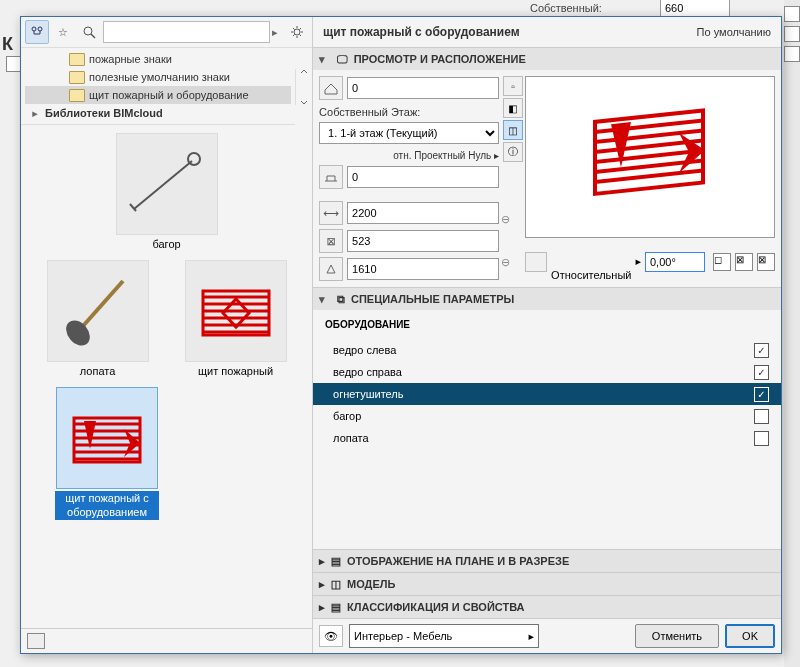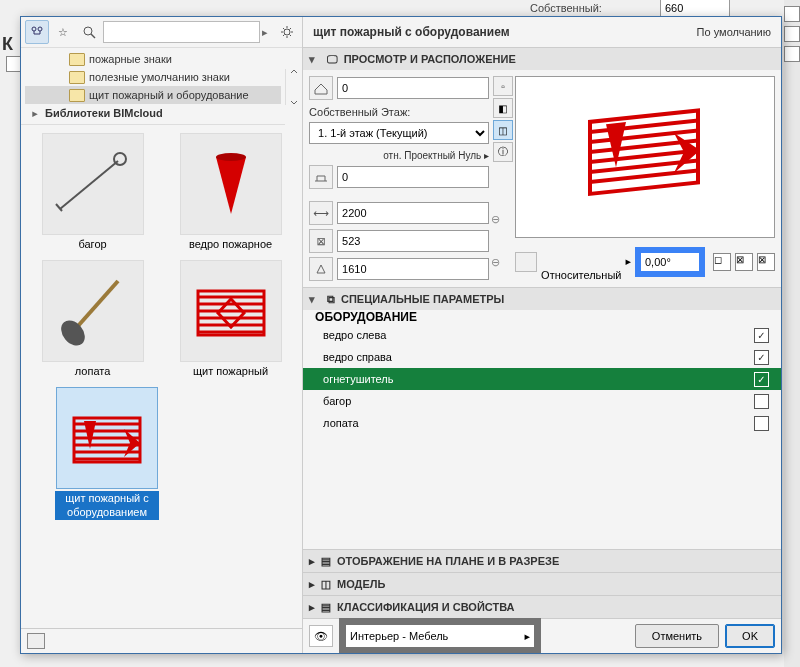--- a/index.html
+++ b/index.html
@@ -91,36 +91,36 @@
 .floor-sel { width:100%; height:22px; border:1px solid #999; background:#fff; font-size:11px; padding:0 4px;}
 .proj-label { font-size:10px; color:#333; text-align:right; margin-top:2px;}
 .link-col { width:14px; display:flex; flex-direction:column; justify-content:center; align-items:center; gap:30px; color:#888;}
 .view-col { width:18px; display:flex; flex-direction:column; gap:2px;}
 .view-btn { width:18px; height:18px; border:1px solid #bbb; background:#f0f0f0; display:flex; align-items:center; justify-content:center; font-size:10px;}
 .view-btn.active { background:#cfe5f7; border-color:#6fa8d8;}
 .preview-box { flex:1; height:170px; border:1px solid #999; background:#fff; display:flex; align-items:center; justify-content:center; position:relative;}
 .angle-row { display:flex; align-items:center; gap:4px; margin-top:4px;}
 .angle-label{ font-size:11px;margin-top:27px;}
 .angle-ic { width:20px; height:18px; border:1px solid #bbb; background:#f0f0f0;}
-.angle-input { width:50px; height:18px; border:6px solid #3b82f6; background:#fff; padding:0 4px; font-size:11px;}
+.angle-input { width:50px; height:18px; border:1px solid #3b82f6; background:#fff; padding:0 4px; font-size:11px;}
 .mini-btn { width:16px; height:16px; border:1px solid #888; background:#fff; font-size:10px;}
 
 .params-body { padding:0;}
-.param-head { padding:0 12px; font-size:12px; font-weight:bold;}
+.param-head { padding:9px 12px; font-size:10px; font-weight:bold;}
 .param-row { display:flex; align-items:center; padding:2px 12px; height:18px;}
 .param-row .plabel { flex:1; padding-left:8px;}
 .param-row .chk { width:13px; height:13px; border:1px solid #555; background:#fff; display:flex; align-items:center; justify-content:center; font-size:10px; color:#333;}
-.param-row.sel { background:#15803d; color:#fff;}
+.param-row.sel { background:#0c4a6e; color:#fff;}
 .param-row.sel .chk { border-color:#fff; color:#fff; background:transparent;}
 
 .collapsed-sec { height:22px; background:#e3e3e3; border-top:1px solid #ccc; display:flex; align-items:center; padding:0 6px; font-size:11px; font-weight:bold; color:#333; gap:6px;}
 
 .dialog-footer { height:34px; border-top:1px solid #ccc; display:flex; align-items:center; padding:0 6px; gap:6px;}
 .layer-ic { width:22px; height:20px; border:1px solid #bbb; background:#fff; display:flex; align-items:center; justify-content:center;}
-.layer-sel { flex:0 0 180px; height:22px; border:7px solid #737373; background:#fff; font-size:11px; padding:0 4px; display:flex; align-items:center; justify-content:space-between;}
+.layer-sel { flex:0 0 180px; height:22px; border:1px solid #737373; background:#fff; font-size:11px; padding:0 4px; display:flex; align-items:center; justify-content:space-between;}
 .spacer{flex:1;}
 .btn { height:24px; padding:0 16px; border:1px solid #888; background:#e8e8e8; font-size:11px; border-radius:2px;}
 .btn.primary { background:#e8e8e8; border-color:#1a73c7; box-shadow:0 0 0 1px #1a73c7 inset;}
 
 svg { display:block;}
 </style>
 </head>
 <body>
 
 <div class="bg-hint">Собственный:</div>
@@ -199,29 +199,20 @@
         <div class="thumb-row">
           <div class="thumb">
             <div class="thumb-img">
                 <svg width="90" height="90" viewBox="0 0 90 90">
                   <path d="M12 70 L70 22" stroke="#555" stroke-width="2"></path>
                   <circle cx="72" cy="20" r="6" fill="none" stroke="#555" stroke-width="2"></circle>
                   <path d="M14 72 L8 65" stroke="#555" stroke-width="2"></path>
                 </svg>
               </div>
             <div class="thumb-label">багор</div>
-          </div>
-          <div class="thumb">
-            <div class="thumb-img">
-                <svg width="90" height="90" viewBox="0 0 90 90">
-                  <path d="M30 18 L60 18 L45 75 Z" fill="#d40000"></path>
-                  <ellipse cx="45" cy="18" rx="15" ry="4" fill="#a00"></ellipse>
-                </svg>
-              </div>
-            <div class="thumb-label">ведро пожарное</div>
           </div>
         </div>
         <div class="thumb-row">
           <div class="thumb">
             <div class="thumb-img">
                 <svg width="90" height="90" viewBox="0 0 90 90">
                   <path d="M70 15 L30 60" stroke="#9b7a3a" stroke-width="4"></path>
                   <ellipse cx="25" cy="67" rx="10" ry="14" fill="#555" transform="rotate(-40 25 67)"></ellipse>
                 </svg>
               </div>

